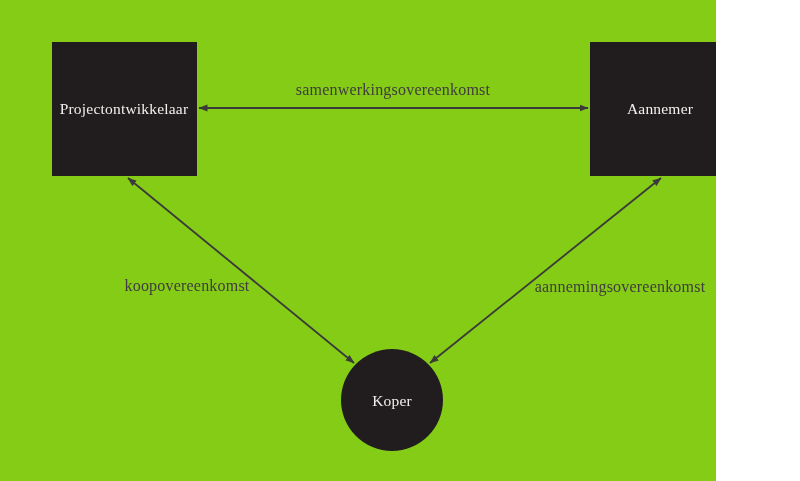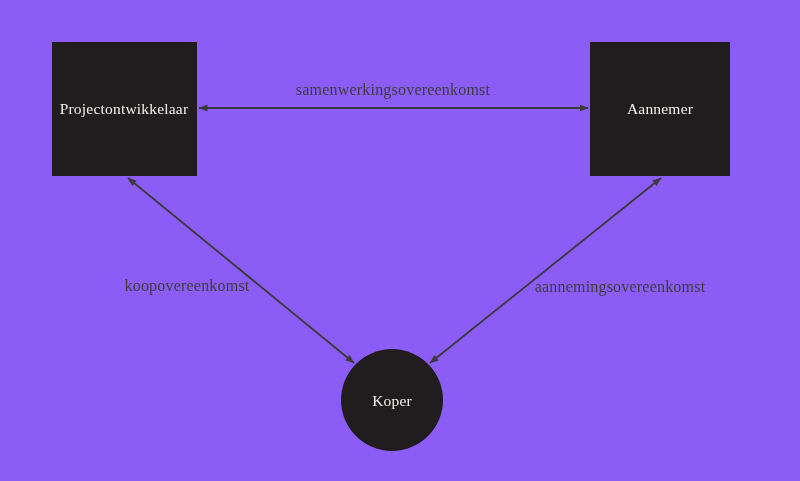--- a/index.html
+++ b/index.html
@@ -2,23 +2,23 @@
 <html><head>
 <meta charset="utf-8">
 <style>
   html, body {
     margin: 0;
     padding: 0;
     background: #ffffff;
   }
   .stage {
     position: relative;
-    width: 800px;
+    width: 716px;
     height: 481px;
-    background: #8b5cf6;
+    background: #84cc16;
     overflow: hidden;
     font-family: "Liberation Serif", "DejaVu Serif", serif;
   }
   svg {
     display: block;
   }
   .node-label {
     font-family: "Liberation Serif", "DejaVu Serif", serif;
     font-size: 15.5px;
     letter-spacing: 0.2px;

